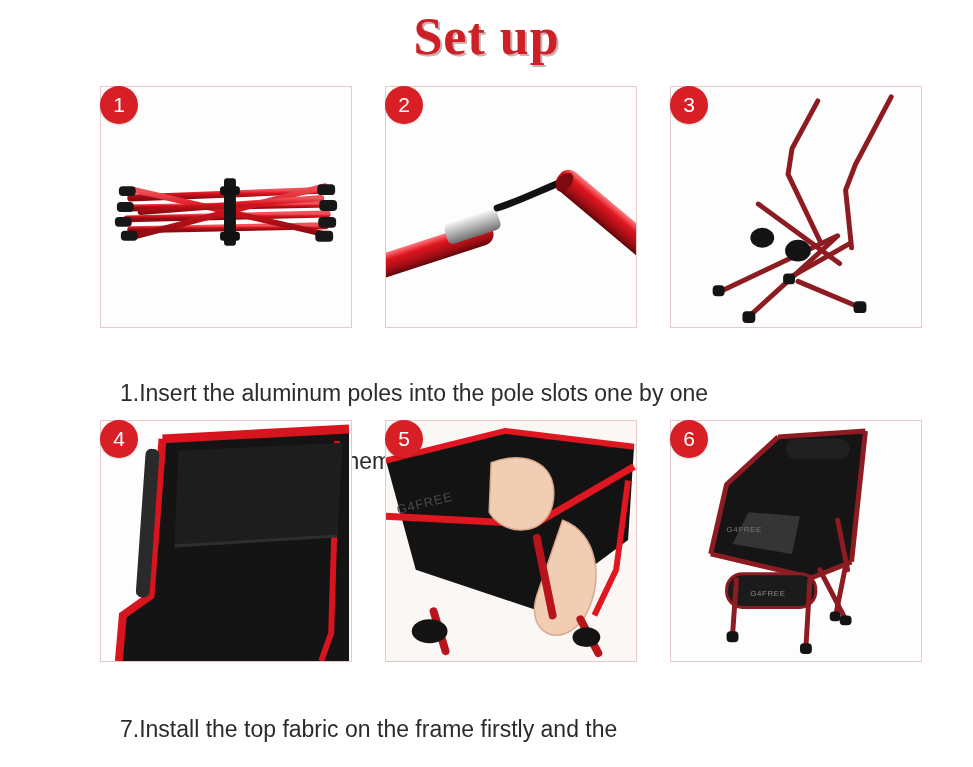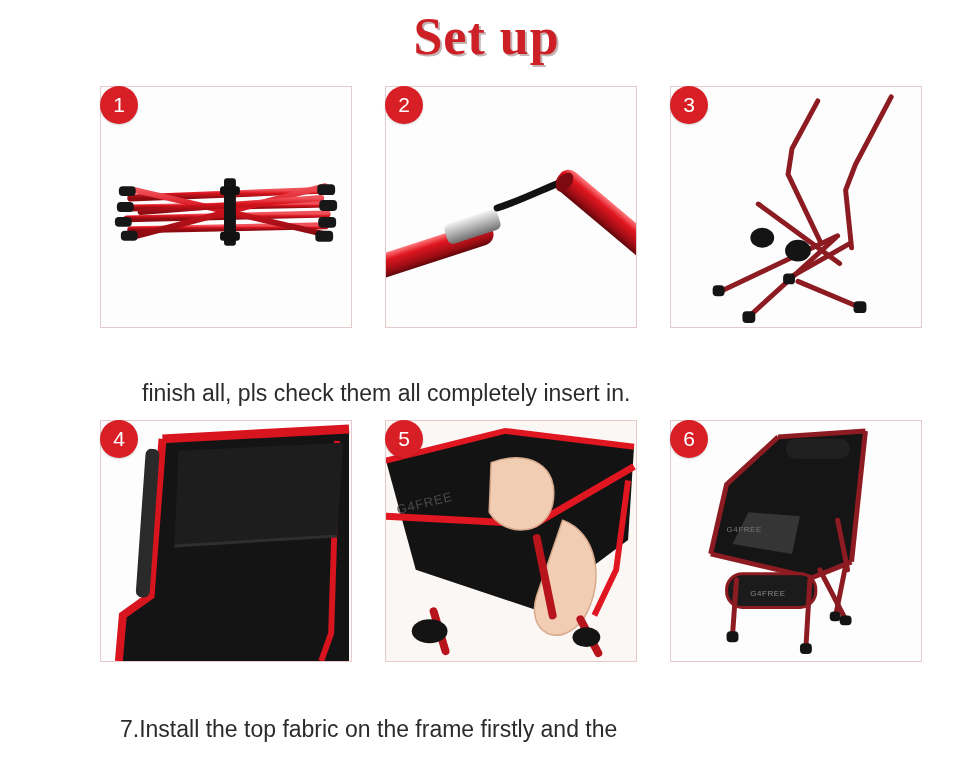--- a/index.html
+++ b/index.html
@@ -193,20 +193,21 @@
           <rect x="113" y="188" width="12" height="11" rx="4"></rect>
           <rect x="184" y="216" width="13" height="12" rx="4"></rect>
         </g>
       </svg>
     </div>
   </div>
   <div class="badge">3</div>
 </div>
 
 <div class="instruction instr-1">
+  <span class="instr-line">1.Insert the aluminum poles into the pole slots one by one</span>
   <span class="instr-line indent">finish all, pls check them all completely insert in.</span>
 </div>
 
 <div class="panel p4">
   <div class="panel-inner">
     <div class="art">
       <svg viewBox="0 0 252 242" preserveAspectRatio="none">
         <rect width="252" height="242" fill="#fdfdfd"></rect>
         <path d="M62 18 L 250 8 L 250 242 L 18 242 L 22 196 L 50 176 Z" fill="#141414"></path>
         <path d="M62 18 L 250 8" stroke="#d8141e" stroke-width="9" fill="none"></path>

